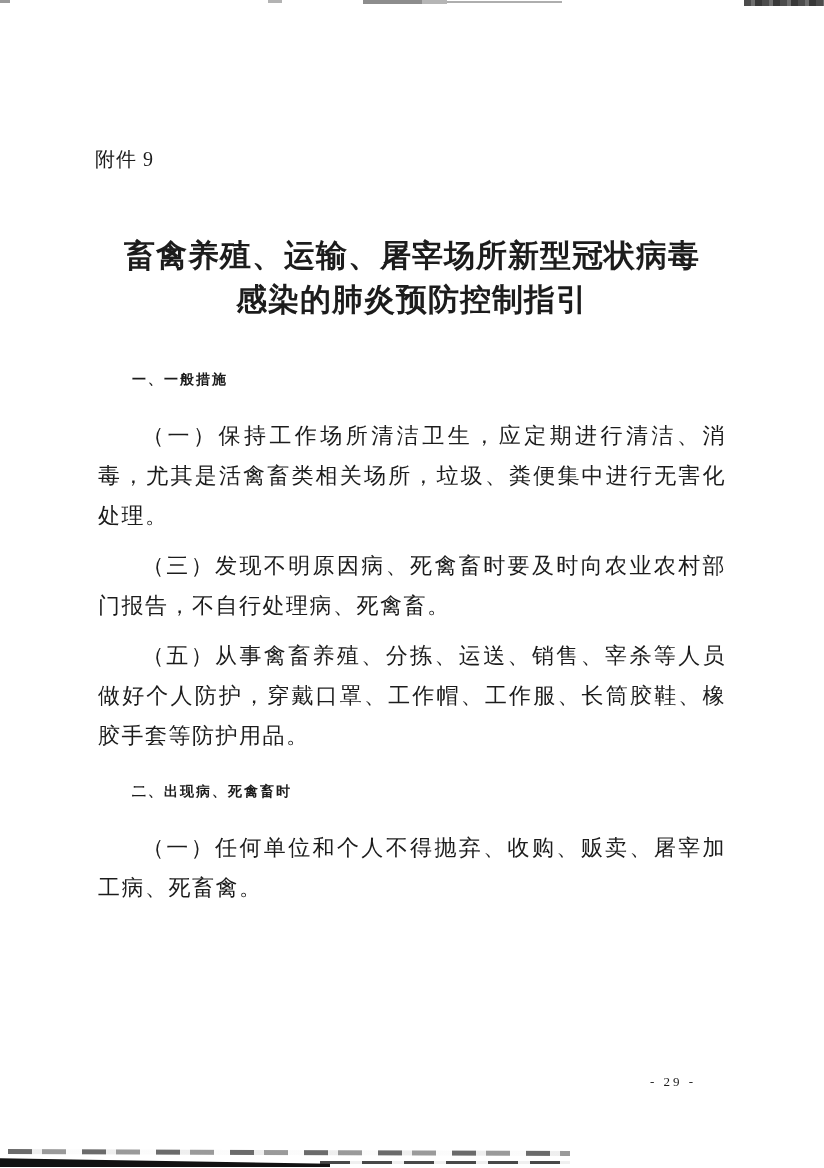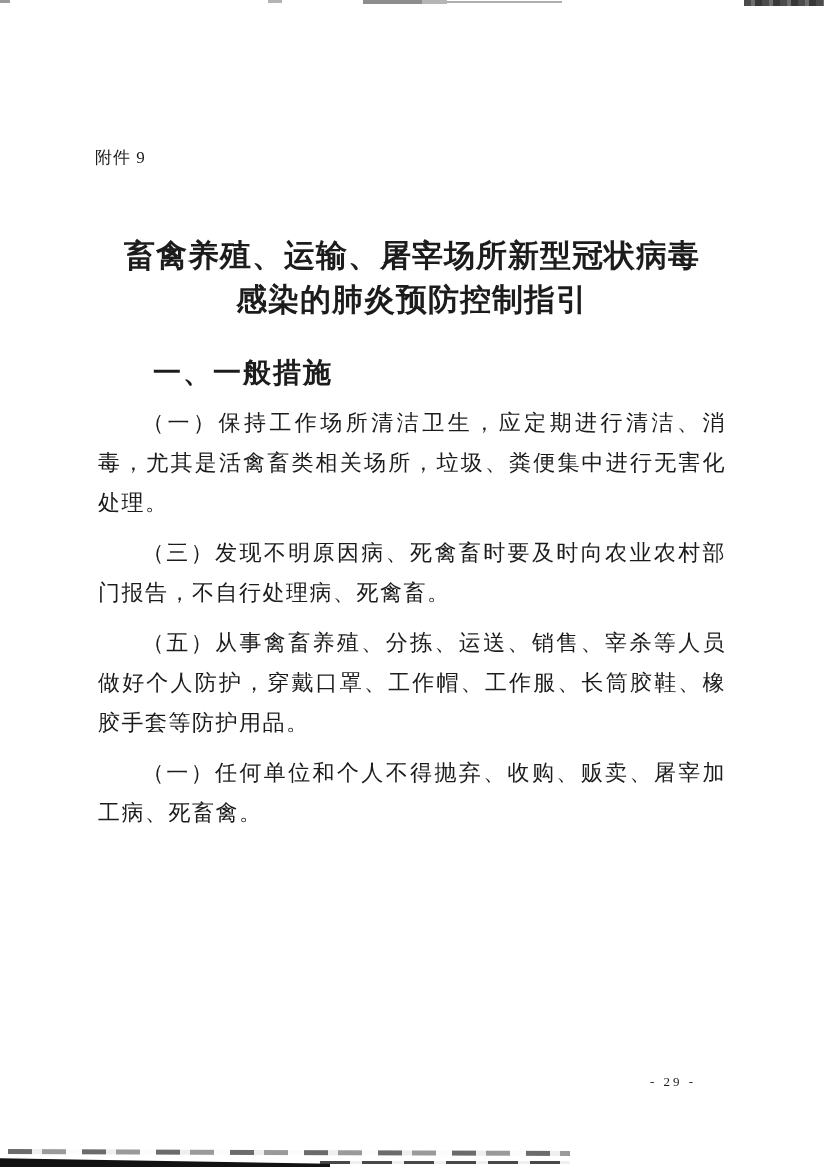--- a/index.html
+++ b/index.html
@@ -31,21 +31,21 @@
   .art-bottom-band     { left: 0;    top: 1156px; width: 330px; height: 11px; background: #131313;
                          clip-path: polygon(0 20%, 100% 70%, 100% 100%, 0 100%); }
   .art-bottom-tail     { left: 320px; top: 1161px; width: 250px; height: 3px;
                          background: repeating-linear-gradient(90deg,
                             rgba(40,40,40,.85) 0 30px, rgba(180,180,180,.2) 30px 42px); }
 
   .attachment-label {
     position: absolute;
     left: 95px;
     top: 146px;
-    font-size: 17px;
+    font-size: 20px;
     letter-spacing: 1px;
   }
 
   .doc-title {
     position: absolute;
     left: 0;
     right: 0;
     top: 221px;
     margin: 13px;
     text-align: center;
@@ -59,22 +59,22 @@
     position: absolute;
     left: 88px;
     top: 344px;
     width: 648px;
     font-size: 22px;
     line-height: 40px;
     letter-spacing: 1.5px;
     text-align: justify;
   }
   .doc-body h2 {
-    margin: 9px;
-    font-size: 28px;
+    margin: 16px;
+    font-size: 14px;
     line-height: 40px;
     font-weight: bold;
     text-indent: 2em;
     font-family: Liberation Serif, serif;
     letter-spacing: 2px;
   }
   .doc-body p {
     margin: 10px;
     text-indent: 2em;
   }
@@ -102,20 +102,21 @@
   <div class="attachment-label">附件 9</div>
 
   <h1 class="doc-title"><span>畜禽养殖、运输、屠宰场所新型冠状病毒</span><br><span>感染的肺炎预防控制指引</span></h1>
 
   <div class="doc-body">
     <h2>一、一般措施</h2>
     <p>（一）保持工作场所清洁卫生，应定期进行清洁、消毒，尤其是活禽畜类相关场所，垃圾、粪便集中进行无害化处理。</p>
     <p>（三）发现不明原因病、死禽畜时要及时向农业农村部门报告，不自行处理病、死禽畜。</p>
     <p>（五）从事禽畜养殖、分拣、运送、销售、宰杀等人员做好个人防护，穿戴口罩、工作帽、工作服、长筒胶鞋、橡胶手套等防护用品。</p>
 
+    <h2>二、出现病、死禽畜时</h2>
     <p>（一）任何单位和个人不得抛弃、收购、贩卖、屠宰加工病、死畜禽。</p>
   </div>
 
   <div class="page-number">- 29 -</div>
 
   <div class="artifact art-bottom-speckle"></div>
   <div class="artifact art-bottom-band"></div>
   <div class="artifact art-bottom-tail"></div>
 
 </div>

